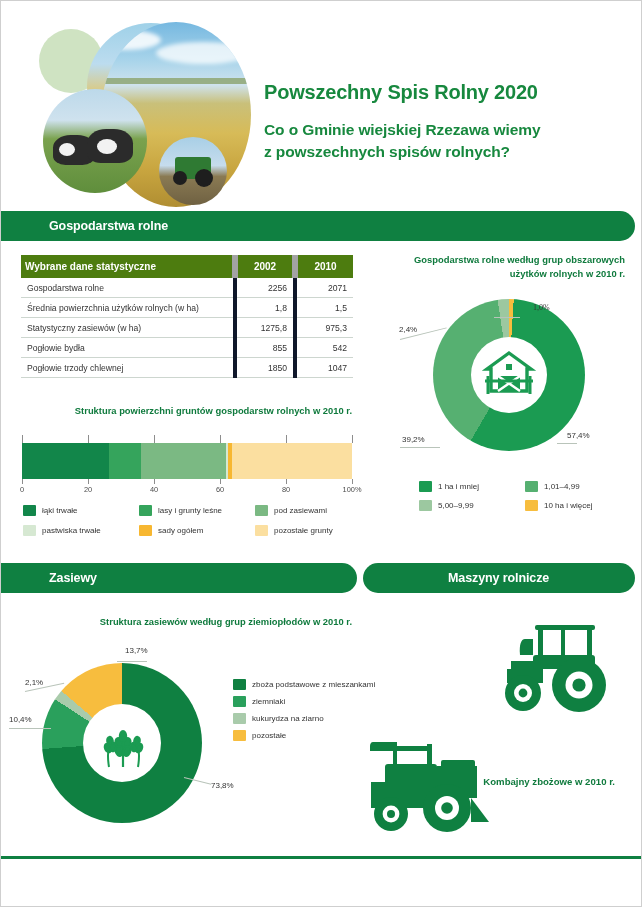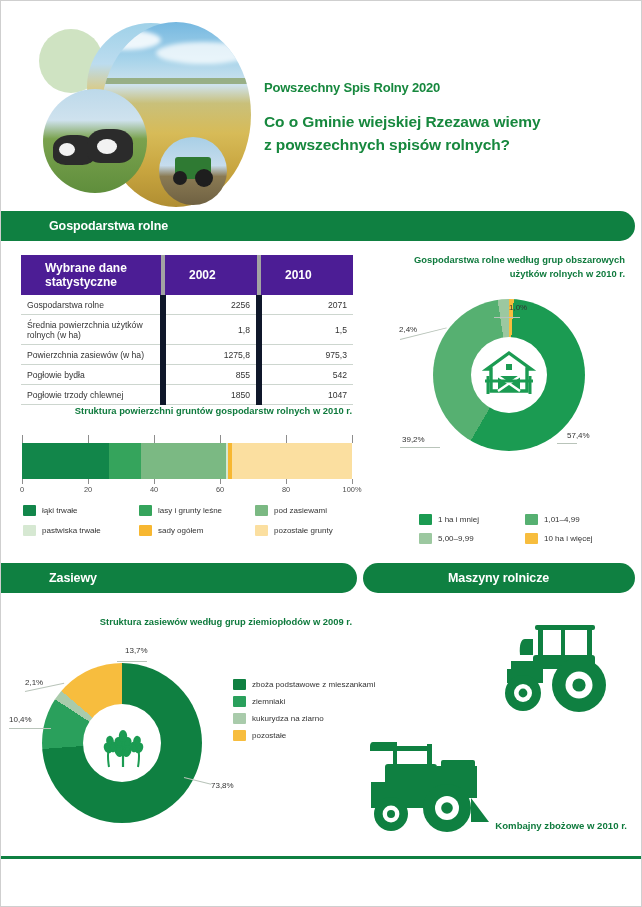--- a/index.html
+++ b/index.html
@@ -34,43 +34,43 @@
              background:linear-gradient(#bcd9ea 0%,#cfe2ee 30%,#7aa24e 48%,#5f8e3c 100%);overflow:hidden;}
   .cow{position:absolute;background:#2b2b2b;border-radius:42% 42% 30% 30%;}
   .cow .patch{position:absolute;background:#f2f2f2;border-radius:50%;}
   .blob-tractor{position:absolute;left:120px;top:120px;width:68px;height:68px;border-radius:50%;
              background:linear-gradient(#a8cfe6 0%,#c6dced 42%,#8a7a53 58%,#6f6142 100%);overflow:hidden;}
   .blob-tractor .tr{position:absolute;left:16px;top:20px;width:36px;height:22px;background:#2f7a33;border-radius:3px;}
   .blob-tractor .w1{position:absolute;left:14px;top:34px;width:14px;height:14px;border-radius:50%;background:#1e1e1e;}
   .blob-tractor .w2{position:absolute;left:36px;top:32px;width:18px;height:18px;border-radius:50%;background:#1e1e1e;}
 
   .title-block{position:absolute;left:263px;top:80px;width:360px;}
-  .main-title{font-size:13px;font-weight:bold;color:#17883e;letter-spacing:-.2px;margin:0 0 16px 0;line-height:1.1;}
+  .main-title{font-size:20px;font-weight:bold;color:#17883e;letter-spacing:-.2px;margin:0 0 16px 0;line-height:1.1;}
   .sub-title{font-size:15.5px;font-weight:bold;color:#17883e;line-height:1.45;margin:0;letter-spacing:-.1px;}
 
   .logo{position:absolute;right:12px;top:16px;width:140px;height:46px;}
   .logo-mark{position:absolute;left:0;top:0;width:38px;height:44px;}
   .logo-txt{position:absolute;left:44px;top:6px;font-family:"Liberation Serif",serif;}
   .logo-l1{font-size:10.5px;color:#2b2b2b;line-height:1.25;white-space:nowrap;}
   .logo-l2{font-size:8.5px;color:#2b2b2b;line-height:1.25;}
 
   
   .bar{position:absolute;height:30px;background:#0f8041;border-radius:0 16px 16px 0;}
   .bar.left-round{border-radius:16px 16px 16px 16px;}
   .bar span{position:absolute;left:48px;top:50%;transform:translateY(-50%);
             color:#fff;font-size:12.5px;font-weight:bold;letter-spacing:-.1px;white-space:nowrap;}
   .bar.rt span{left:85px;}
 
   
   .tbl{position:absolute;left:20px;top:254px;width:332px;border-collapse:collapse;
        font-size:8.6px;}
-  .tbl th{background:#4c1d95;color:#fff;font-size:12px;font-weight:bold;padding:6px 24px;text-align:left;}
-  .tbl th.num{width:44px;border-left:4px solid #a3a3a3;}
+  .tbl th{background:#4d7c0f;color:#fff;font-size:10px;font-weight:bold;padding:6px 4px;text-align:left;}
+  .tbl th.num{text-align:center;width:44px;border-left:6px solid #a3a3a3;}
   .tbl td{padding:4.5px 6px;border-bottom:1px solid #cdd6cf;color:#333;font-size:8.6px;}
-  .tbl td.num{text-align:right;width:44px;border-left:6px solid #0f172a;}
+  .tbl td.num{text-align:right;width:44px;border-left:4px solid #0f172a;}
   .tbl tr:first-child td{border-top:none;}
 
   
   .ctitle{position:absolute;color:#0f7a3d;font-size:9.4px;font-weight:bold;line-height:1.45;text-align:right;}
 
   
   .sbar-wrap{position:absolute;left:21px;top:434px;width:330px;}
   .sbar{position:relative;height:36px;width:330px;display:flex;}
   .sbar i{display:block;height:100%;}
   .axis{position:relative;width:330px;height:16px;margin-top:0;}
@@ -159,21 +159,21 @@
           <td>Gospodarstwa rolne</td>
           <td class="num">2256</td>
           <td class="num">2071</td>
         </tr>
         <tr>
           <td>Średnia powierzchnia użytków rolnych (w ha)</td>
           <td class="num">1,8</td>
           <td class="num">1,5</td>
         </tr>
         <tr>
-          <td>Powierzchnia zasiewów (w ha)</td>
+          <td>Statystyczny zasiewów (w ha)</td>
           <td class="num">1275,8</td>
           <td class="num">975,3</td>
         </tr>
         <tr>
           <td>Pogłowie bydła</td>
           <td class="num">855</td>
           <td class="num">542</td>
         </tr>
         <tr>
           <td>Pogłowie trzody chlewnej</td>
@@ -191,30 +191,30 @@
     <div class="hole" style="left:38px;top:38px;width:76px;height:76px;"></div>
     <svg class="farm-icon" style="left:48px;top:50px;width:56px;height:52px;" viewBox="0 0 56 52">
       <path d="M28 4 L50 20 L46 20 L46 42 L10 42 L10 20 L6 20 Z" fill="none" stroke="#1b9b52" stroke-width="3.4"></path>
       <rect x="25" y="15" width="6" height="6" fill="#1b9b52"></rect>
       <rect x="17" y="27" width="22" height="15" fill="#1b9b52"></rect>
       <path d="M17 27 L39 42 M39 27 L17 42" stroke="#fff" stroke-width="2.4"></path>
       <path d="M4 32 L52 32" stroke="#1b9b52" stroke-width="3"></path>
       <path d="M7 27 L7 45 M49 27 L49 45" stroke="#1b9b52" stroke-width="3"></path>
     </svg>
   </div>
-  <div class="dlabel" style="left:508px;top:302px;">1,0%</div>
+  <div class="dlabel" style="left:532px;top:302px;font-family:Liberation Serif, serif;">1,0%</div>
   <div class="leader" style="left:493px;top:316px;width:26px;"></div>
   <div class="dlabel" style="left:398px;top:324px;">2,4%</div>
   <div class="leader" style="left:399px;top:338px;width:48px;transform:rotate(-14deg);transform-origin:left center;"></div>
   <div class="dlabel" style="left:401px;top:434px;">39,2%</div>
   <div class="leader" style="left:399px;top:446px;width:40px;"></div>
   <div class="dlabel" style="left:566px;top:430px;">57,4%</div>
   <div class="leader" style="left:556px;top:442px;width:20px;"></div>
 
-  <div class="legend" id="legend1" style="left:418px;top:513px;width:212px;grid-template-columns:100px 106px;row-gap:8px;column-gap:6px;">
+  <div class="legend" id="legend1" style="left:418px;top:480px;width:212px;grid-template-columns:100px 106px;row-gap:8px;column-gap:6px;">
       <div class="item">
         <span class="sw" style="background: rgb(27, 155, 82);"></span>
         <span class="lt">1 ha i mniej</span>
       </div>
       <div class="item">
         <span class="sw" style="background: rgb(86, 176, 113);"></span>
         <span class="lt">1,01–4,99</span>
       </div>
       <div class="item">
         <span class="sw" style="background: rgb(156, 200, 160);"></span>
@@ -291,21 +291,21 @@
     </div>
 
   <div class="bar rt" style="left:362px;top:562px;width:272px;border-radius:18px 18px 18px 18px;">
     <span>Maszyny rolnicze</span>
   </div>
   <div class="bar left-round" style="left:0;top:562px;width:356px;border-radius:0 18px 18px 0;">
     <span>Zasiewy</span>
   </div>
 
   <div class="ctitle" style="left:21px;top:614px;width:330px;">
-    <span>Struktura zasiewów według grup ziemiopłodów w 2009 r.</span>
+    <span>Struktura zasiewów według grup ziemiopłodów w 2010 r.</span>
   </div>
 
   <div id="donut2" class="donut" style="left: 41px; top: 662px; width: 160px; height: 160px; background: conic-gradient(rgb(15, 128, 65) 0deg, rgb(15, 128, 65) 265.68deg, rgb(42, 160, 92) 265.68deg, rgb(42, 160, 92) 303.12deg, rgb(169, 203, 171) 303.12deg, rgb(169, 203, 171) 310.68deg, rgb(247, 189, 62) 310.68deg, rgb(247, 189, 62) 360deg);">
     <div class="hole" style="left:41px;top:41px;width:78px;height:78px;"></div>
     <svg class="wheat-icon" style="left:55px;top:58px;width:52px;height:50px;" viewBox="0 0 52 50">
       <g stroke="#1b9b52" stroke-width="2" fill="#1b9b52">
         <path d="M26 46 L26 20" stroke-width="2.2" fill="none"></path>
         <ellipse cx="22" cy="22" rx="3.4" ry="5" transform="rotate(-18 22 22)"></ellipse>
         <ellipse cx="30" cy="22" rx="3.4" ry="5" transform="rotate(18 30 22)"></ellipse>
         <ellipse cx="22" cy="30" rx="3.4" ry="5" transform="rotate(-18 22 30)"></ellipse>
@@ -383,19 +383,19 @@
       <circle cx="24" cy="78" r="17"></circle>
       <circle cx="24" cy="78" r="8.4" fill="#fff"></circle>
       <circle cx="24" cy="78" r="4"></circle>
       <circle cx="80" cy="72" r="24"></circle>
       <circle cx="80" cy="72" r="12" fill="#fff"></circle>
       <circle cx="80" cy="72" r="5.8"></circle>
       <path d="M104 62 L122 86 L104 86 Z"></path>
     </g>
   </svg>
 
-  <div class="mtxt" style="left:476px;top:775px;text-align:right;width:150px;margin-top:44px;">
+  <div class="mtxt" style="left:464px;top:775px;text-align:right;width:150px;">
     <div class="lab">Kombajny zbożowe w 2010 r.</div>
   </div>
 
   <div class="foot-rule"></div>
 
 </div>
 
 </body></html>

